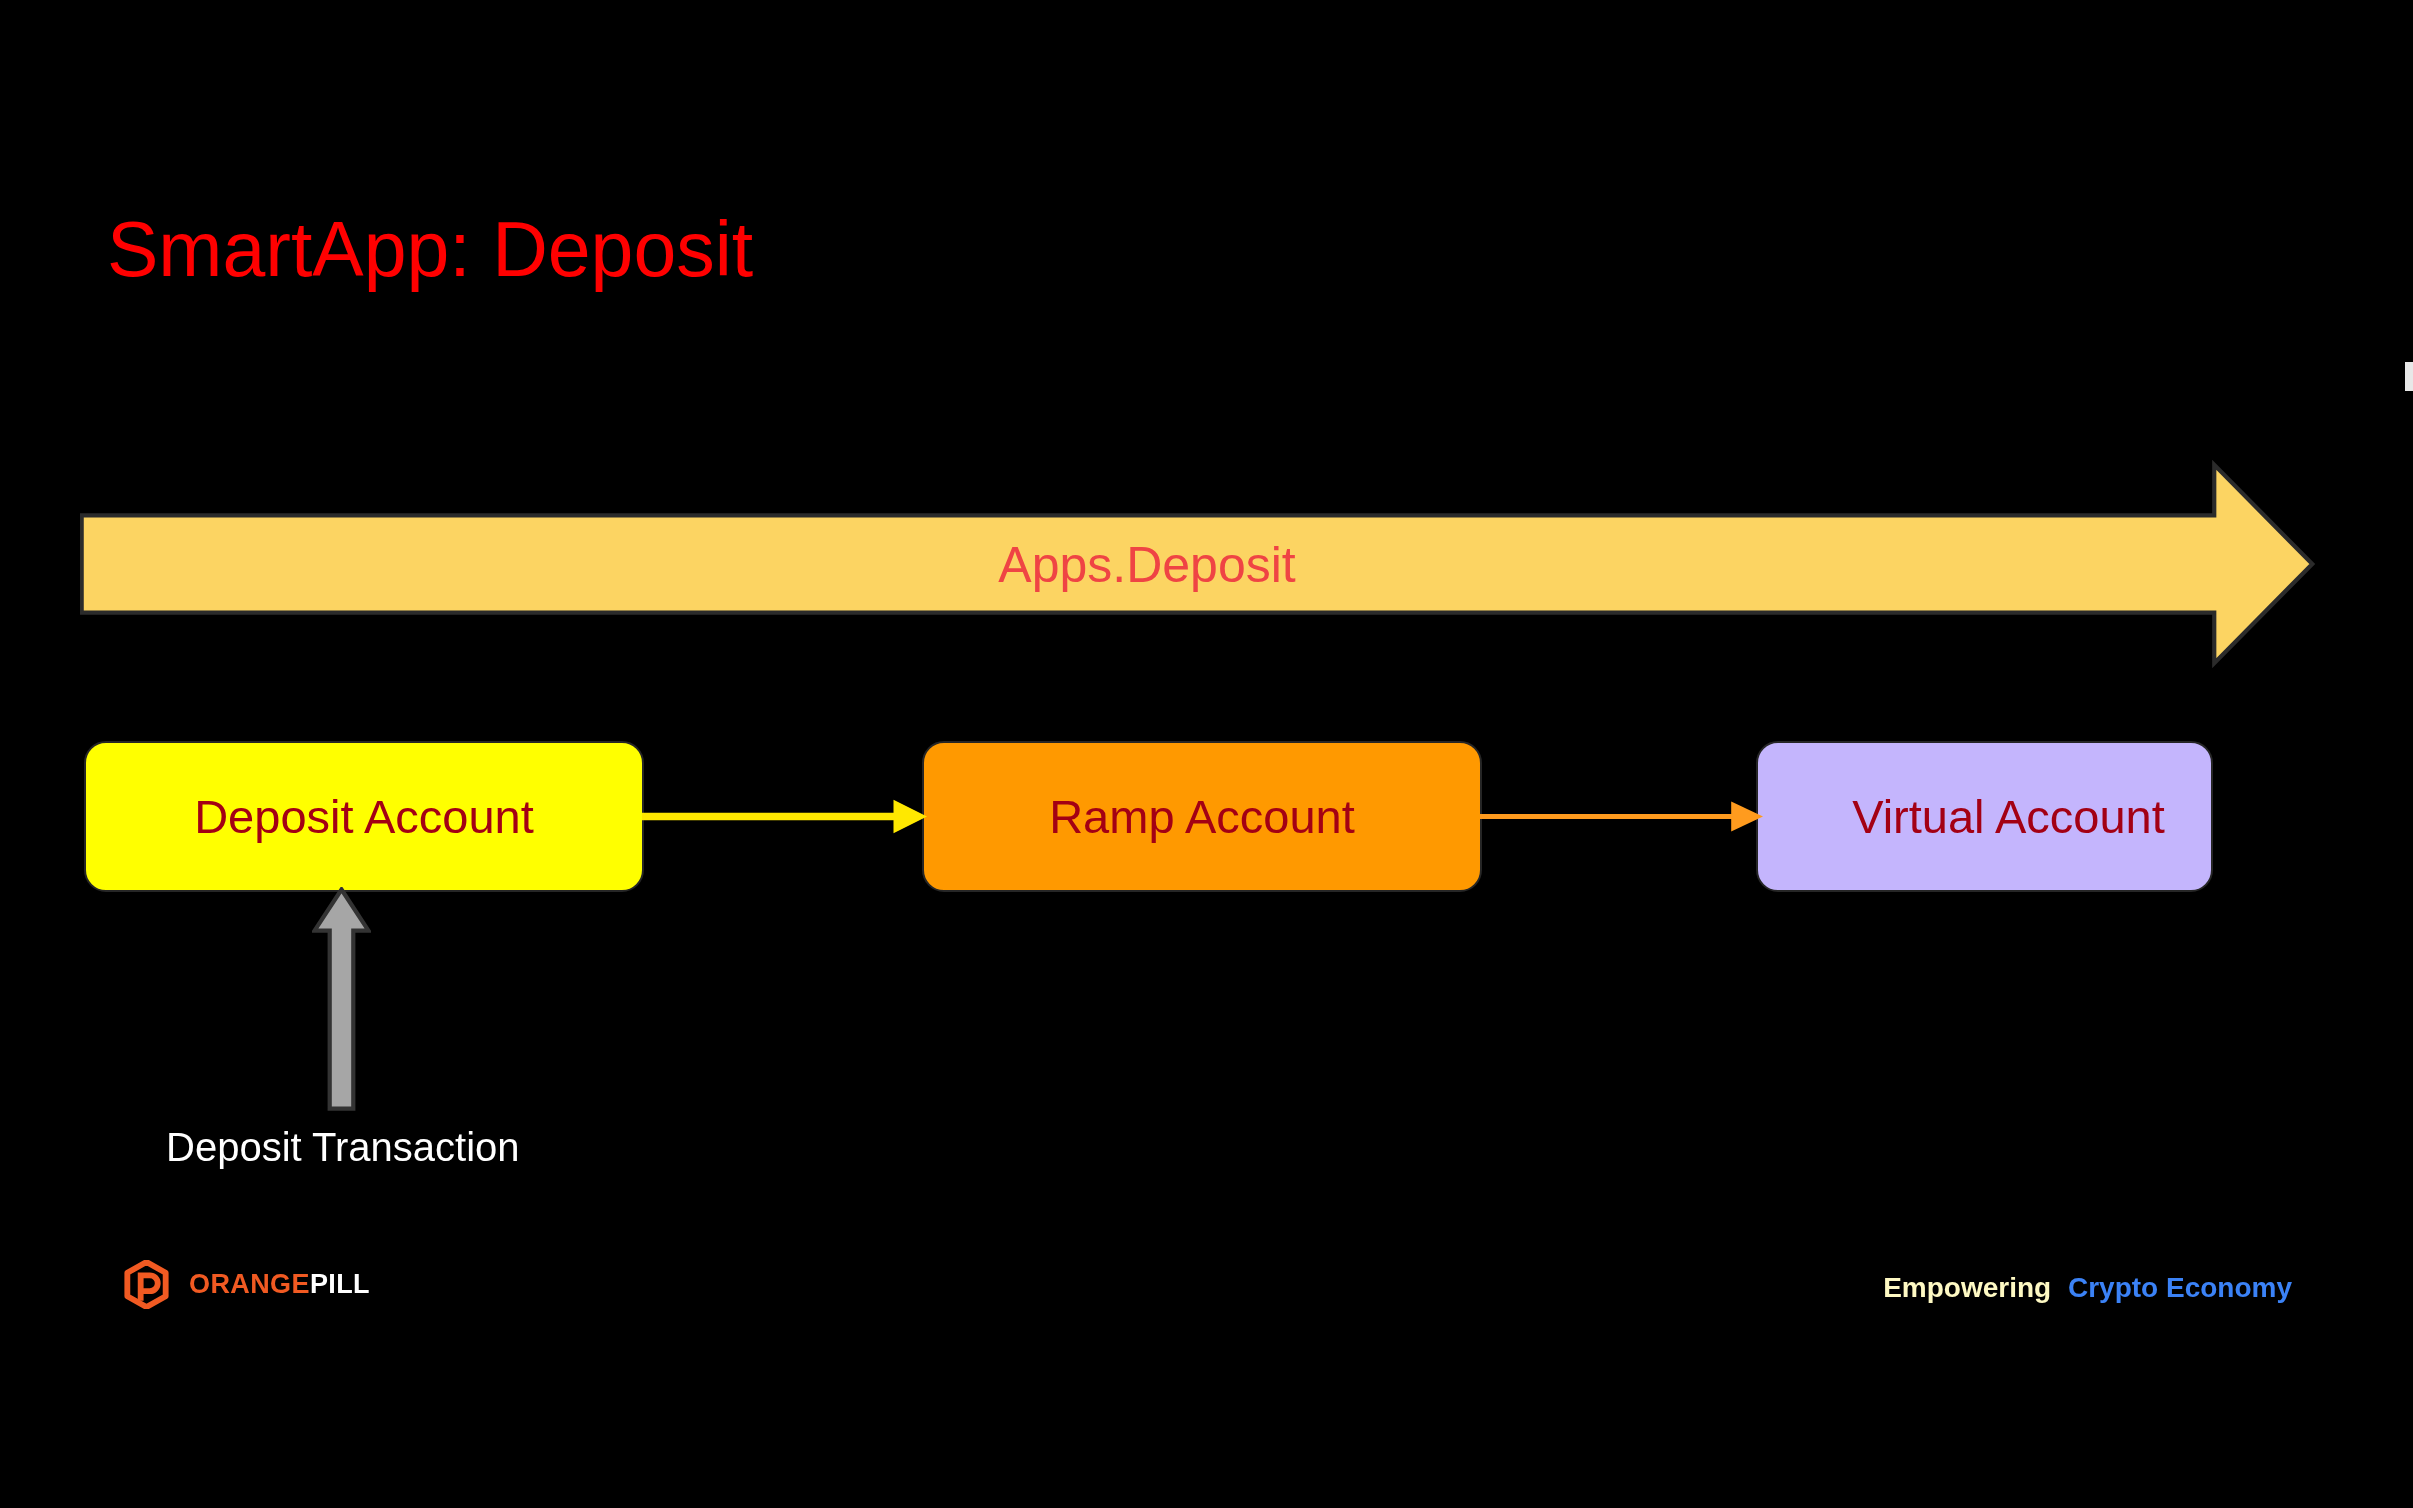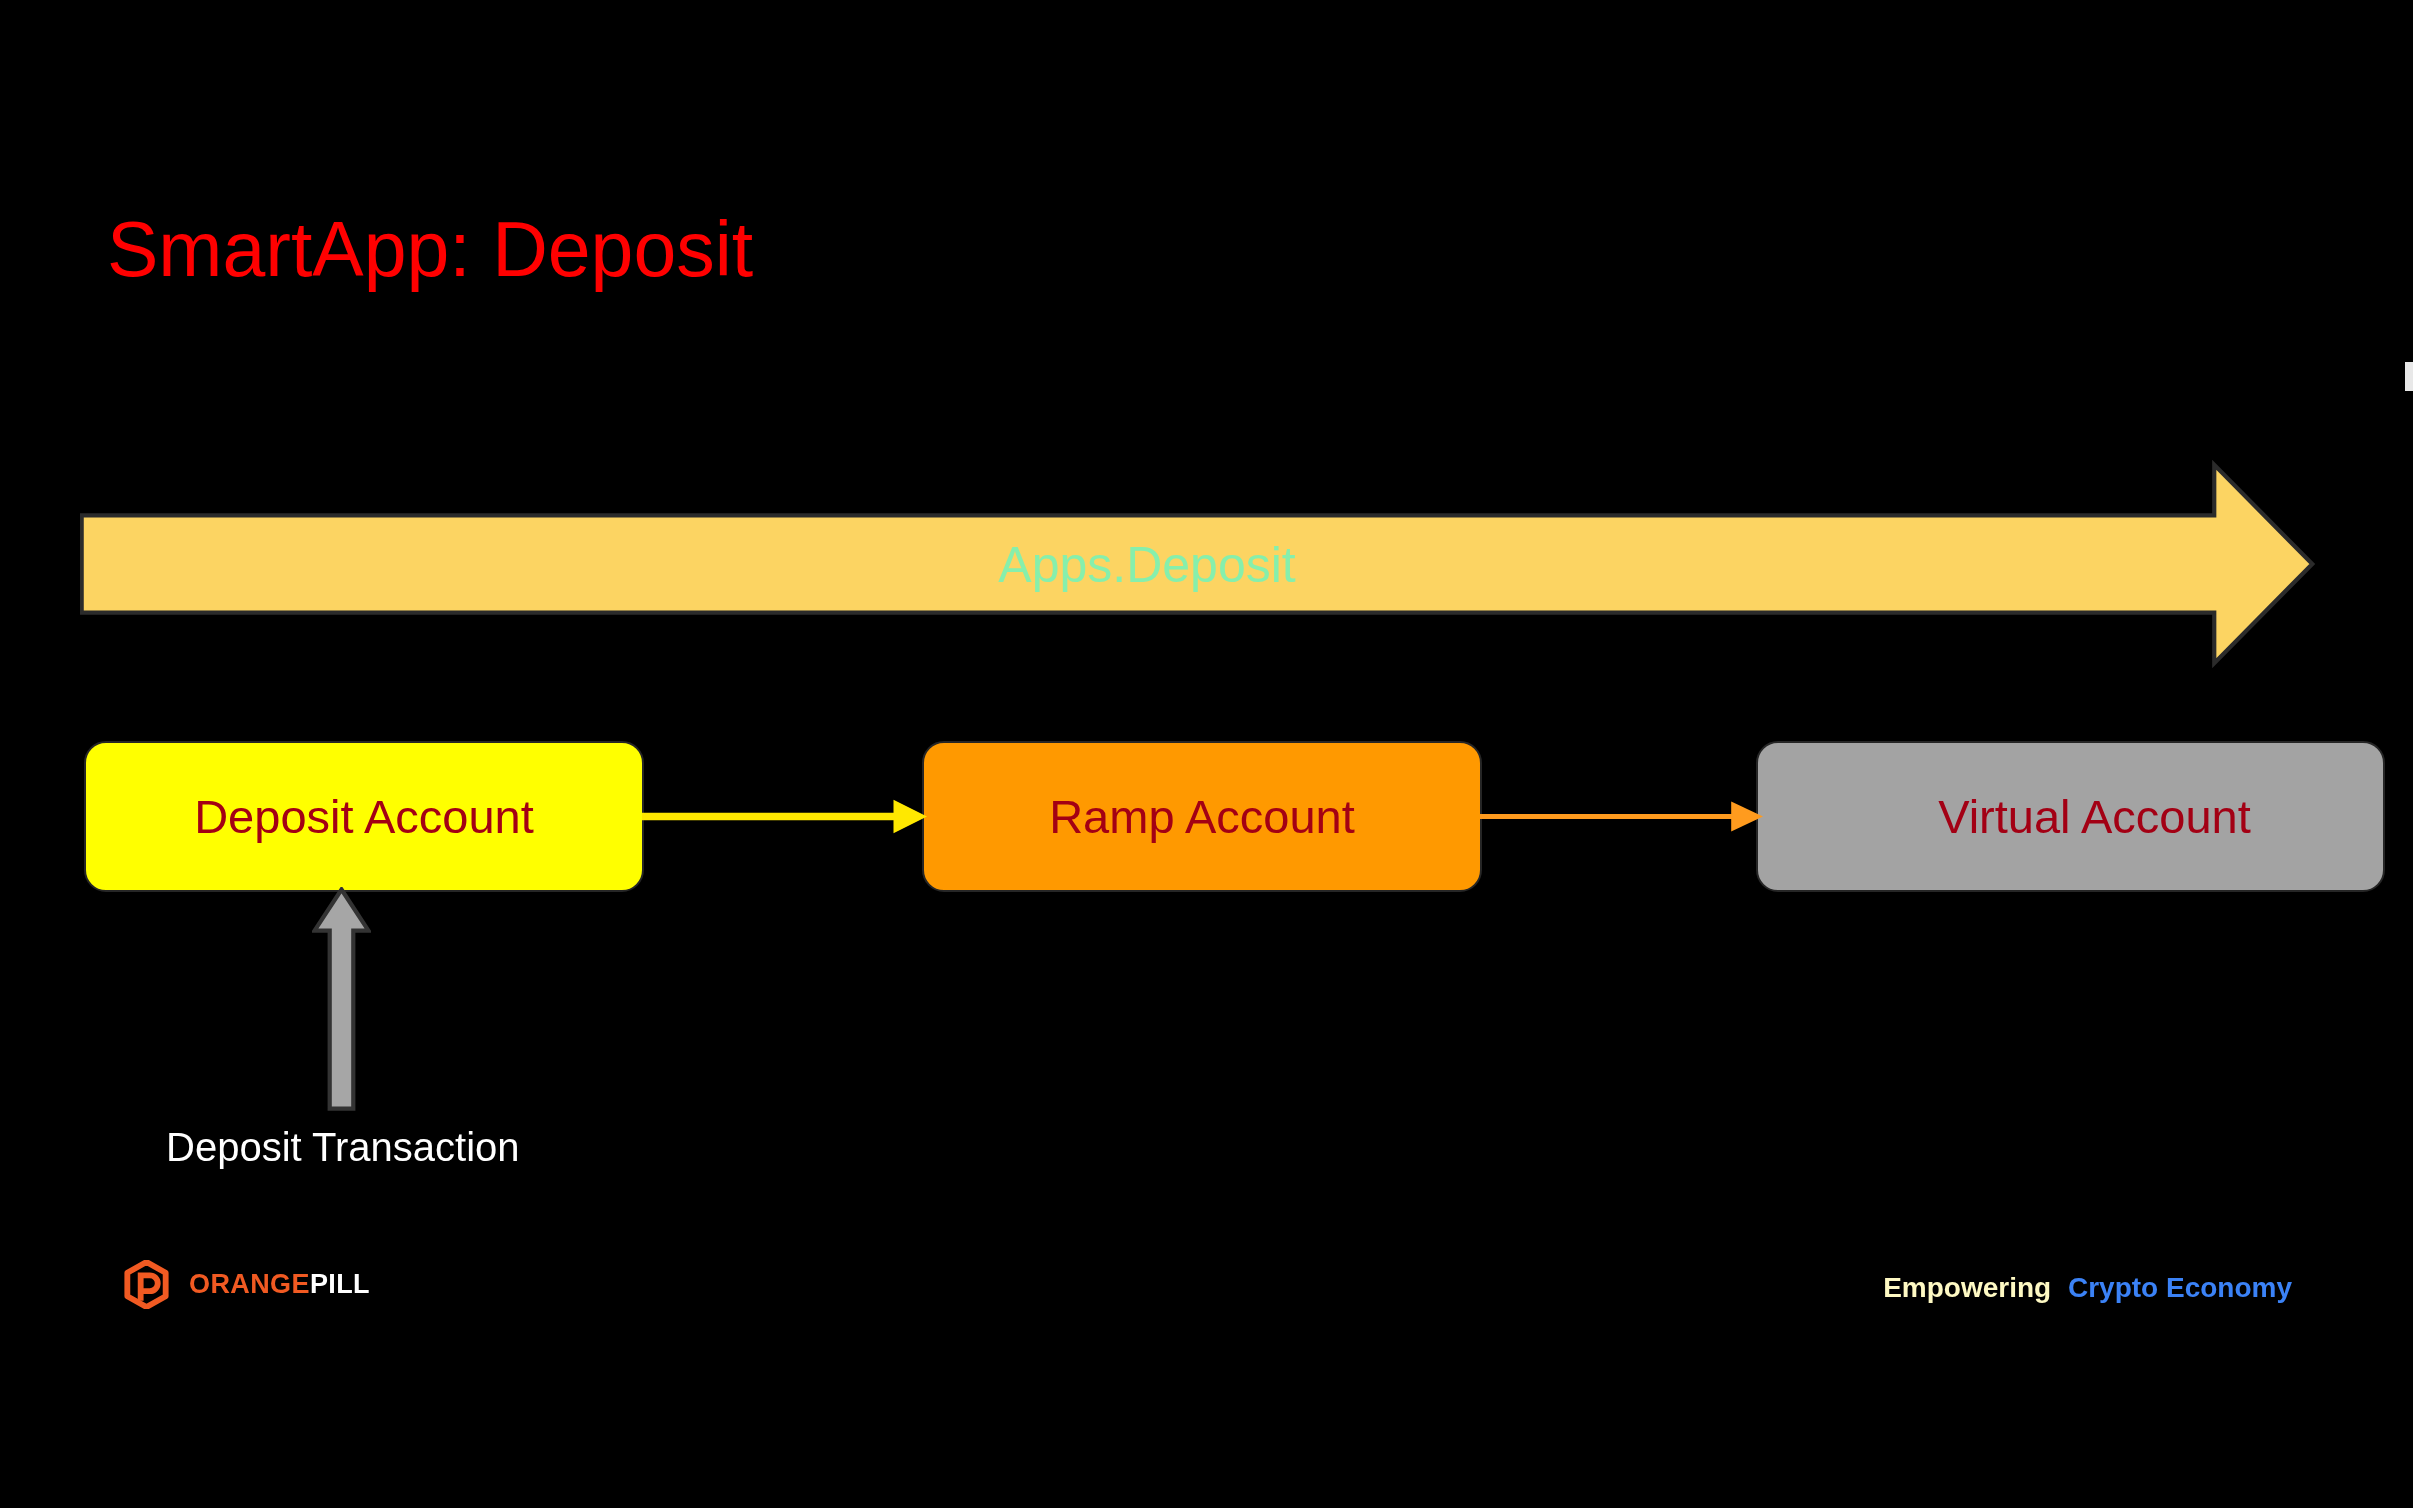--- a/index.html
+++ b/index.html
@@ -44,21 +44,21 @@
     width: 100%;
     height: 100%;
   }
   .banner-label {
     position: absolute;
     left: 80px;
     top: 536px;
     width: 2134px;
     text-align: center;
     font-size: 50px;
-    color: #86efac;
+    color: #ef4444;
     white-space: nowrap;
   }
 
   
   .edge-sliver {
     position: absolute;
     right: 0px;
     top: 362px;
     width: 8.4px;
     height: 28.5px;
@@ -77,21 +77,21 @@
     align-items: center;
     justify-content: center;
   }
   .acct-label {
     font-size: 47px;
     color: #A30014;
     white-space: nowrap;
   }
   #box-deposit  { left: 84px;  width: 560px; background: #FFFF00; }
   #box-ramp     { left: 922px; width: 560px; background: #FF9900; }
-  #box-virtual  { left: 1756px; width: 629px; background: #a3a3a3; padding-left: 48px; }
+  #box-virtual  { left: 1756px; width: 457px; background: #c4b5fd; padding-left: 48px; }
 
   
   .connector {
     position: absolute;
     top: 779px;
     height: 75px;
   }
   .connector svg { display: block; width: 100%; height: 100%; }
   #conn-1 { left: 642px;  width: 285px; }
   #conn-2 { left: 1480px; width: 283px; }

